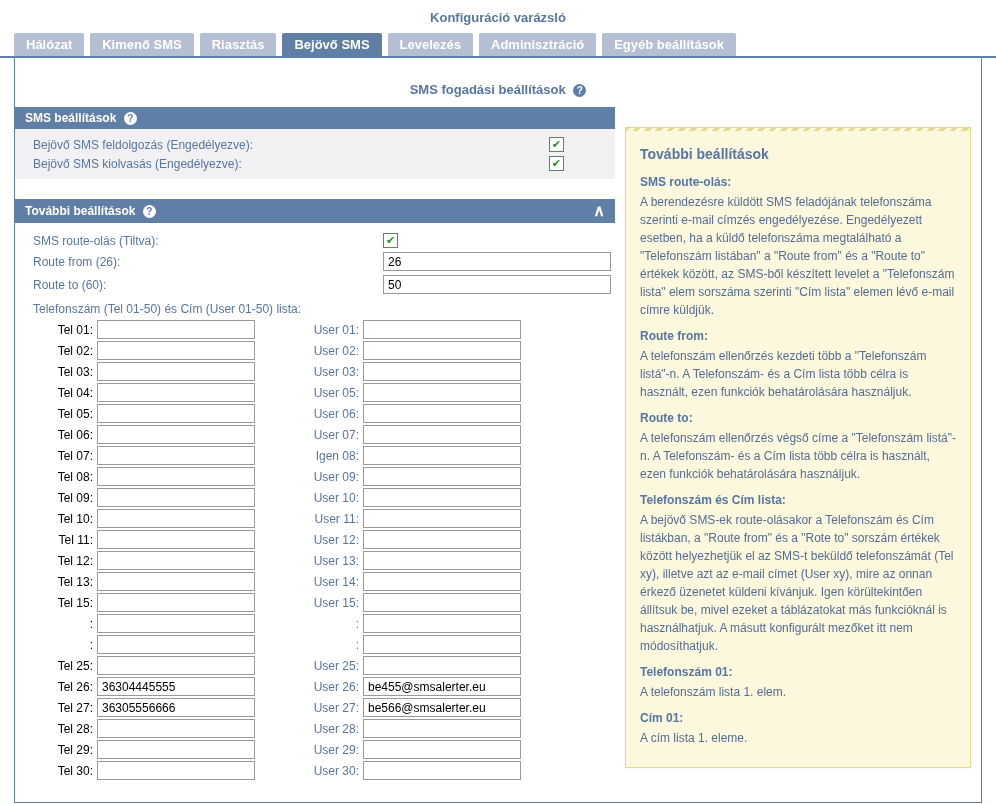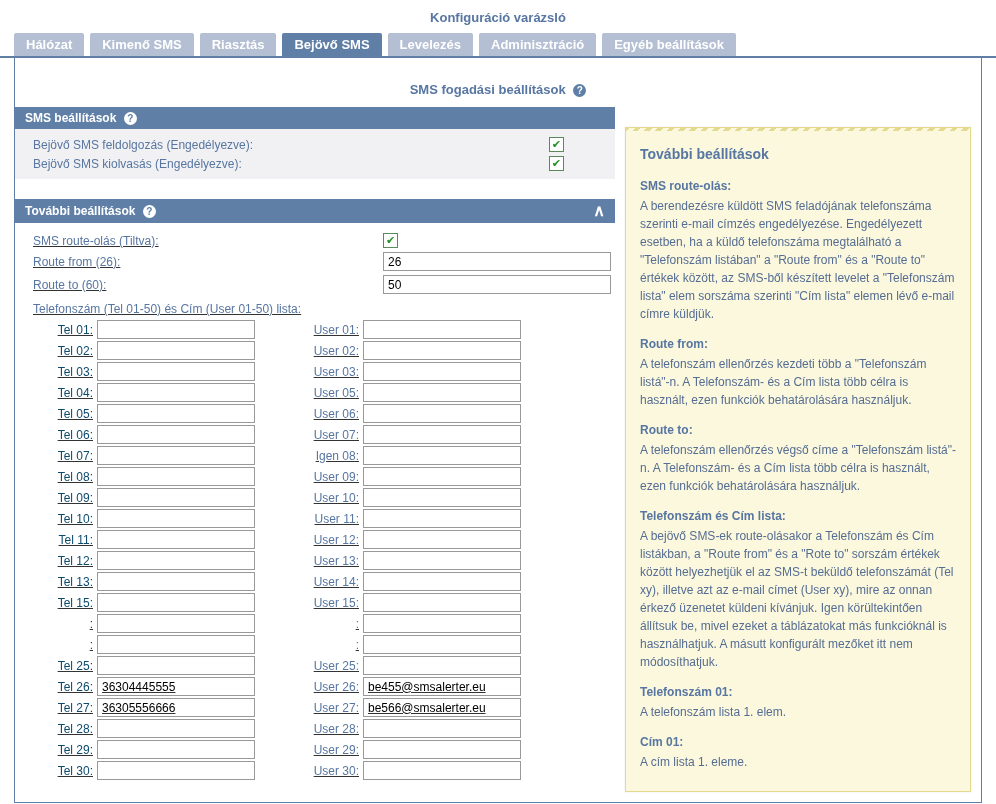--- a/index.html
+++ b/index.html
@@ -145,47 +145,45 @@
     padding: 1px 4px;
     border: 1px solid #999;
     height: 15px;
     width: 148px;
     box-sizing: content-box;
   }
   input.wide { width: 218px; }
   .more-body {
     background: #fff;
     padding: 8px 0 0;
-    text-decoration: underline;
   }
   .tel-user-wrap {
     display: flex;
     padding-left: 18px;
     padding-top: 4px;
   }
   .tel-col { width: 260px; }
   .user-col { width: 280px; }
   .tel-row, .user-row {
     display: flex;
     align-items: center;
     margin-bottom: 2px;
   }
-  .tel-row label { width: 60px; text-align: right; padding-right: 4px; color:#0c4a6e; }
+  .tel-row label { width: 60px; text-align: right; padding-right: 4px; color:#000000; }
   .user-row label { width: 66px; text-align: right; padding-right: 4px; color:#5776a1; }
   .list-header { color:#5776a1; padding-left:18px; padding-top:6px; }
   
   .right-col h4 {
     margin: 4px 0 8px;
     font-size: 14px;
     color: #5776a1;
   }
   .right-col .sect-title {
     font-weight: bold;
     color:#5776a1;
-    margin-top: 12px;
   }
   .right-col p { margin: 2px 0 8px; }
 </style>
 </head>
 <body>
 
 <div class="page-title">Konfiguráció varázsló</div>
 
 <div class="tabs" id="tabs">
     <div class="tab">Hálózat</div>

